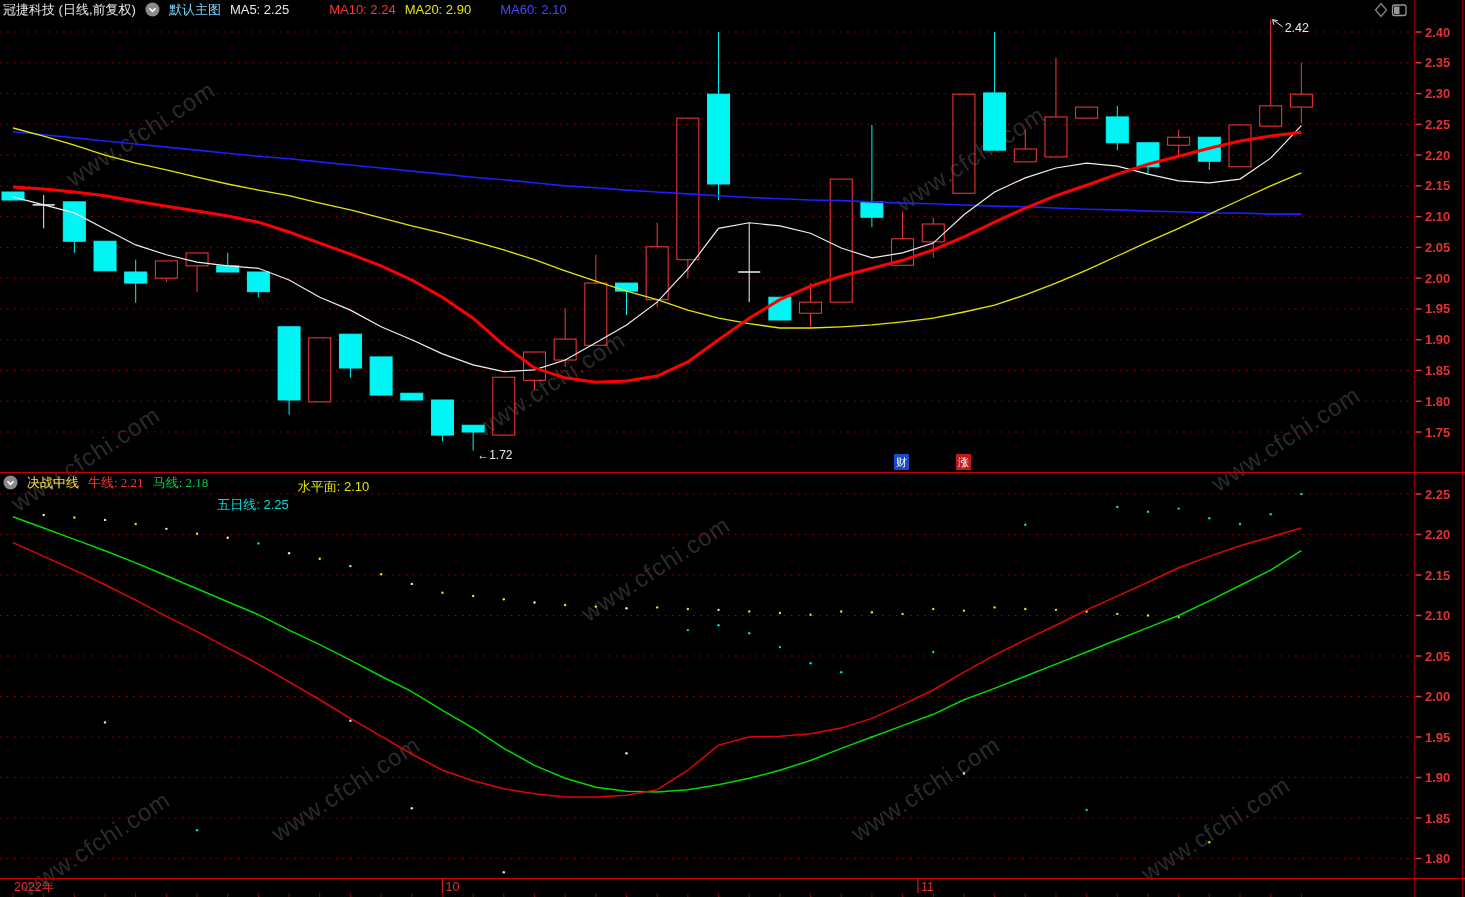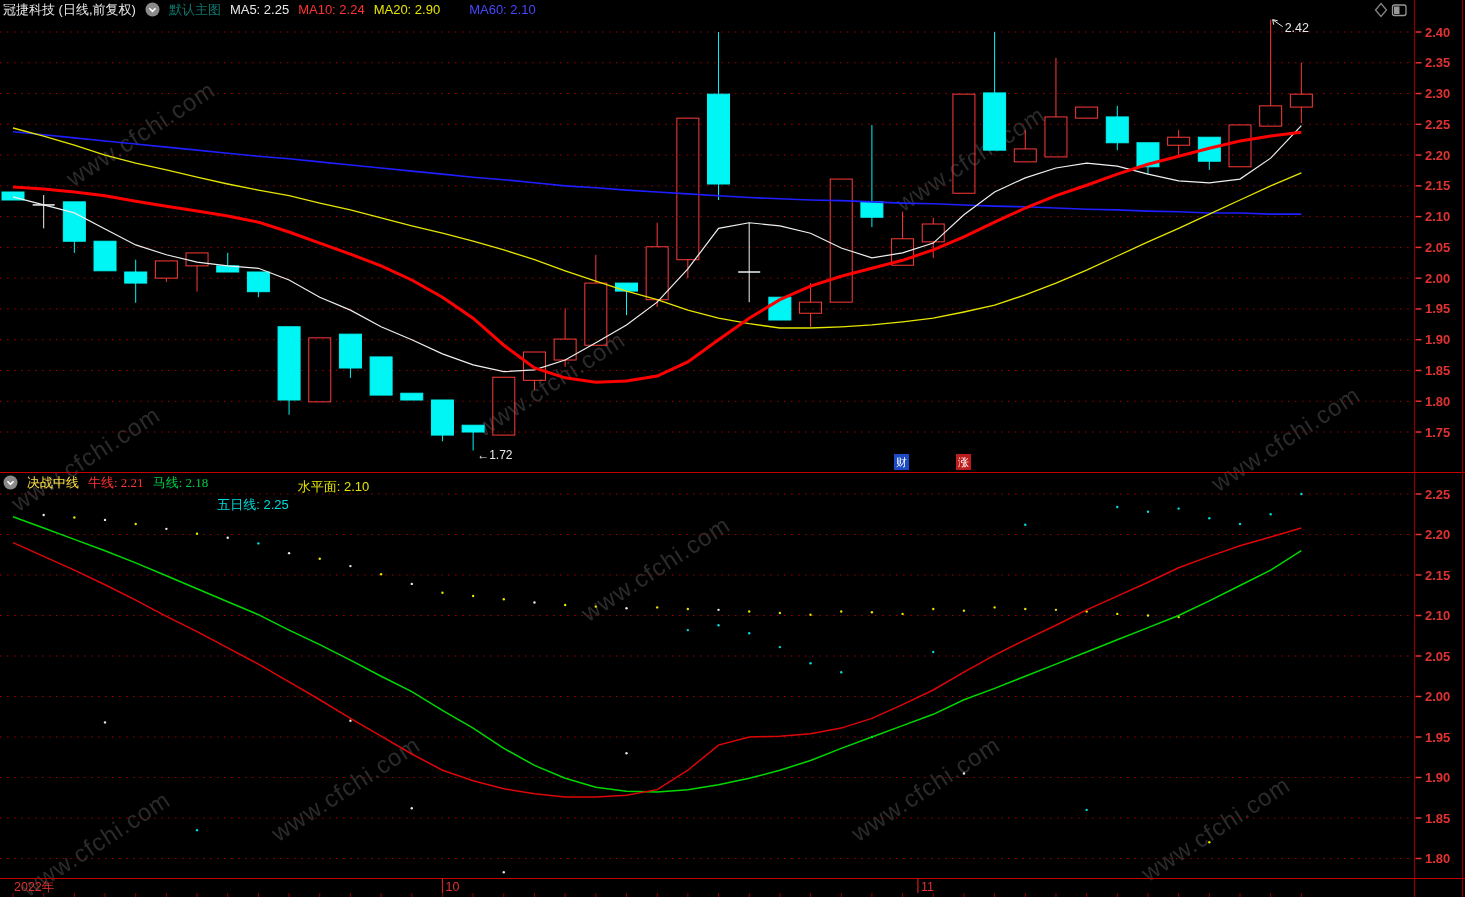--- a/index.html
+++ b/index.html
@@ -331,23 +331,23 @@
         <text x="14" y="891" fill="#e13232" font-size="12.5">2022年</text>
       </g>
     </svg>
 
   <div class="hdr" id="hdr1">
     <span style="color:#e8e8e8">冠捷科技 (日线,前复权)</span>
     <svg class="circ-icon" viewBox="0 0 15 15">
       <circle cx="7.5" cy="7.5" r="7" fill="#8a8a8a"></circle>
       <polyline points="4.4,6.2 7.5,9.3 10.6,6.2" fill="none" stroke="#fff" stroke-width="1.6"></polyline>
     </svg>
-    <span style="color:#0f766e">默认主图</span>
+    <span style="color:#7dd3fc">默认主图</span>
     <span style="color: rgb(232, 232, 232);">MA5: 2.25</span>
-    <span style="color: rgb(255, 50, 50);">MA10: 2.24</span>
+    <span style="color: rgb(255, 50, 50); margin-left: 31px;">MA10: 2.24</span>
     <span style="color: rgb(229, 229, 0);">MA20: 2.90</span>
     <span style="color: rgb(71, 71, 255); margin-left: 20px;">MA60: 2.10</span>
   </div>
 
   <div class="hdr" id="hdr2">
     <svg class="circ-icon" viewBox="0 0 15 15">
       <circle cx="7.5" cy="7.5" r="7" fill="#8a8a8a"></circle>
       <polyline points="4.4,6.2 7.5,9.3 10.6,6.2" fill="none" stroke="#fff" stroke-width="1.6"></polyline>
     </svg>
     <span style="color:#fde047">决战中线</span>

